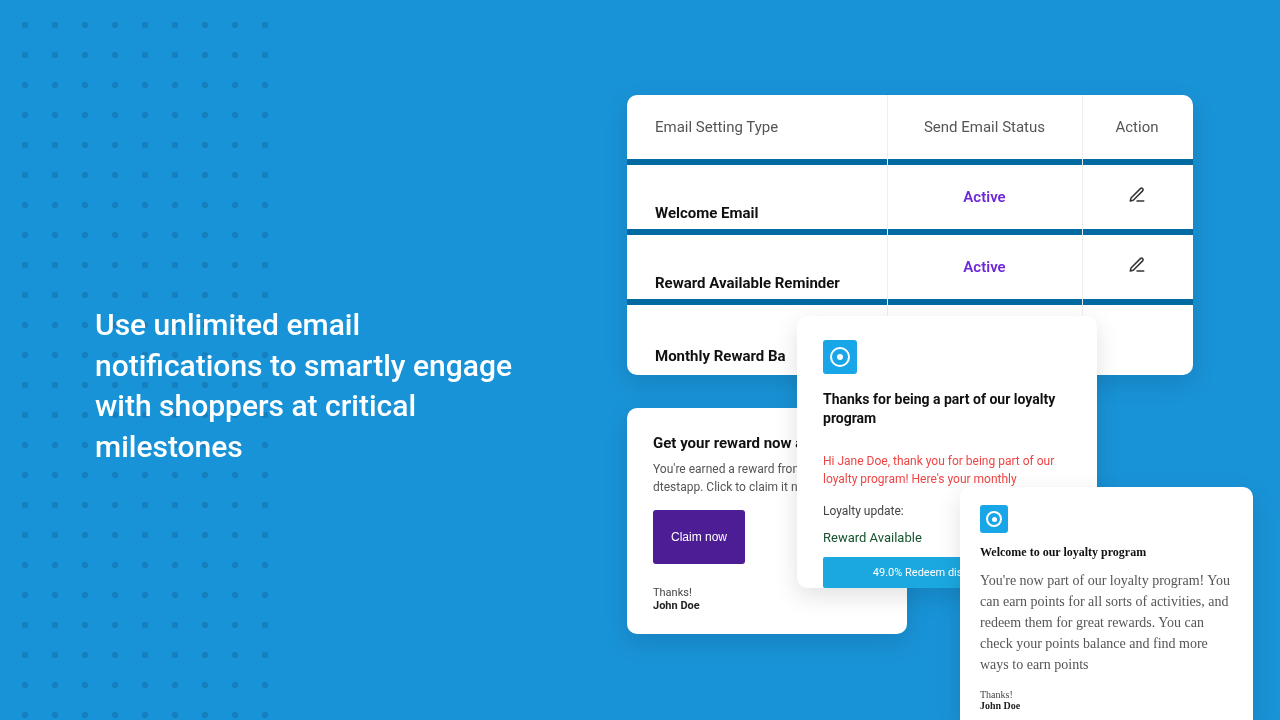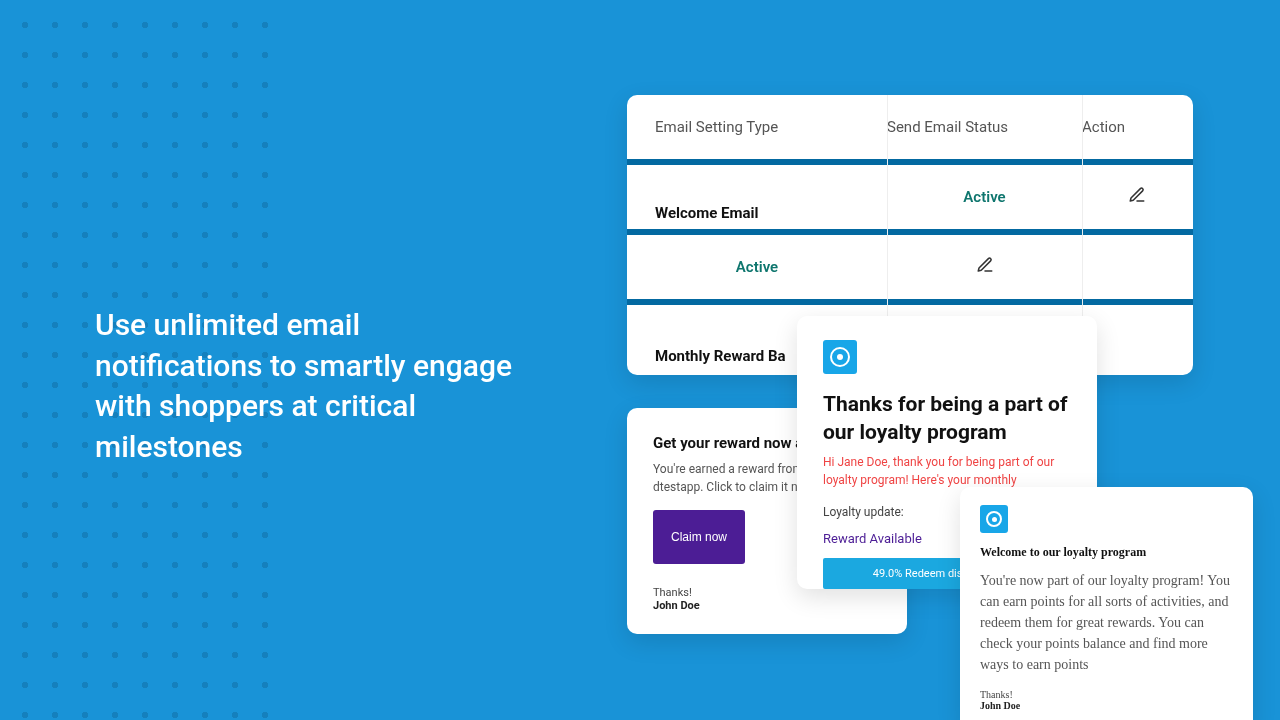--- a/index.html
+++ b/index.html
@@ -64,21 +64,21 @@
     .th-center { padding-left: 0; }
     .td-type {
       font-size: 15px;
       color: #111;
       font-weight: 700;
       padding-left: 28px;
       margin-top: 32px;
     }
     .td-status {
       font-size: 15px;
-      color: #0f766e;
+      color: #6d28d9;
       font-weight: 600;
       text-align: center;
     }
     .td-action {
       text-align: center;
     }
     .col-divider {
       position: absolute;
       top: 0;
       bottom: 0;
@@ -160,40 +160,40 @@
       content: '';
       position: absolute;
       width: 6px;
       height: 6px;
       background: #fff;
       border-radius: 50%;
       top: 5px;
       left: 5px;
     }
     .loyalty-title {
-      font-size: 21px;
+      font-size: 14px;
       font-weight: 700;
       color: #111;
       line-height: 1.35;
-      margin-bottom: 6px;
+      margin-bottom: 24px;
     }
     .loyalty-body {
       font-size: 12px;
       color: #ef4444;
       line-height: 1.5;
       margin-bottom: 16px;
     }
     .loyalty-sub {
       font-size: 12px;
       color: #444;
       margin-bottom: 12px;
     }
     .reward-avail {
       font-size: 13px;
-      color: #4c1d95;
+      color: #14532d;
       margin-bottom: 12px;
     }
     .redeem-bar {
       background: #1ba8e0;
       color: #fff;
       font-size: 11px;
       padding: 9px 0;
       text-align: center;
       border-radius: 2px;
       margin-bottom: 0;
@@ -232,21 +232,21 @@
     }
     .welcome-thanks {
       font-size: 10px;
       color: #444;
     }
     .welcome-signer {
       font-size: 10px;
       font-weight: 700;
       color: #222;
     }
-    .center-col { }
+    .center-col { text-align: center; }
   </style>
 </head>
 <body>
 
 <div class="dots"></div>
 
 <div class="headline">Use unlimited email notifications to smartly engage with shoppers at critical milestones</div>
 
 <div class="card table-card">
   <div class="col-divider cd1"></div>
@@ -265,20 +265,21 @@
       <span class="edit-icon">
         <svg viewBox="0 0 24 24" width="18" height="18" fill="none" stroke="#333" stroke-width="2" stroke-linecap="round" stroke-linejoin="round">
           <path d="M12 20h9"></path>
             <path d="M16.5 3.5a2.1 2.1 0 0 1 3 3L7 19l-4 1 1-4Z"></path>
         </svg>
       </span>
     </div>
   </div>
 
   <div class="table-row">
+    <div class="td-type">Reward  Available Reminder</div>
     <div class="td-status">Active</div>
     <div class="td-action">
       <span class="edit-icon">
         <svg viewBox="0 0 24 24" width="18" height="18" fill="none" stroke="#333" stroke-width="2" stroke-linecap="round" stroke-linejoin="round">
           <path d="M12 20h9"></path>
             <path d="M16.5 3.5a2.1 2.1 0 0 1 3 3L7 19l-4 1 1-4Z"></path>
         </svg>
       </span>
     </div>
   </div>

